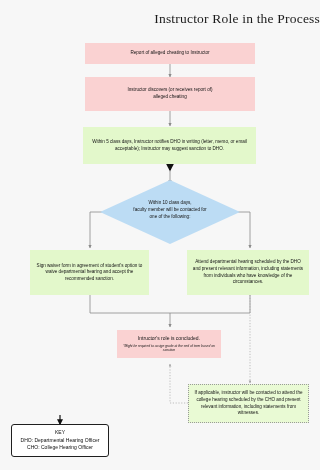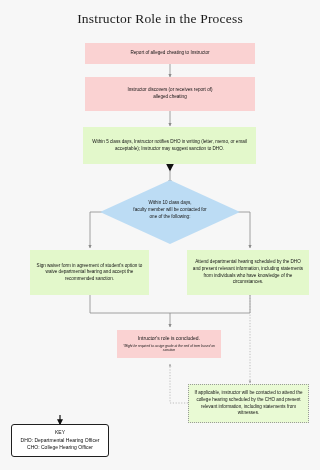--- a/index.html
+++ b/index.html
@@ -18,21 +18,21 @@
     position: absolute;
     left: 0; top: 0;
     width: 320px;
     height: 470px;
   }
   .title {
     position: absolute;
     left: 0;
     top: 11px;
     width: 320px;
-    text-align: center;
+    text-align: right;
     font-family: "Liberation Serif", serif;
     font-size: 13.5px;
     color: #1a1a1a;
     letter-spacing: 0.2px;
   }
   .node {
     position: absolute;
     box-sizing: border-box;
     display: flex;
     flex-direction: column;

